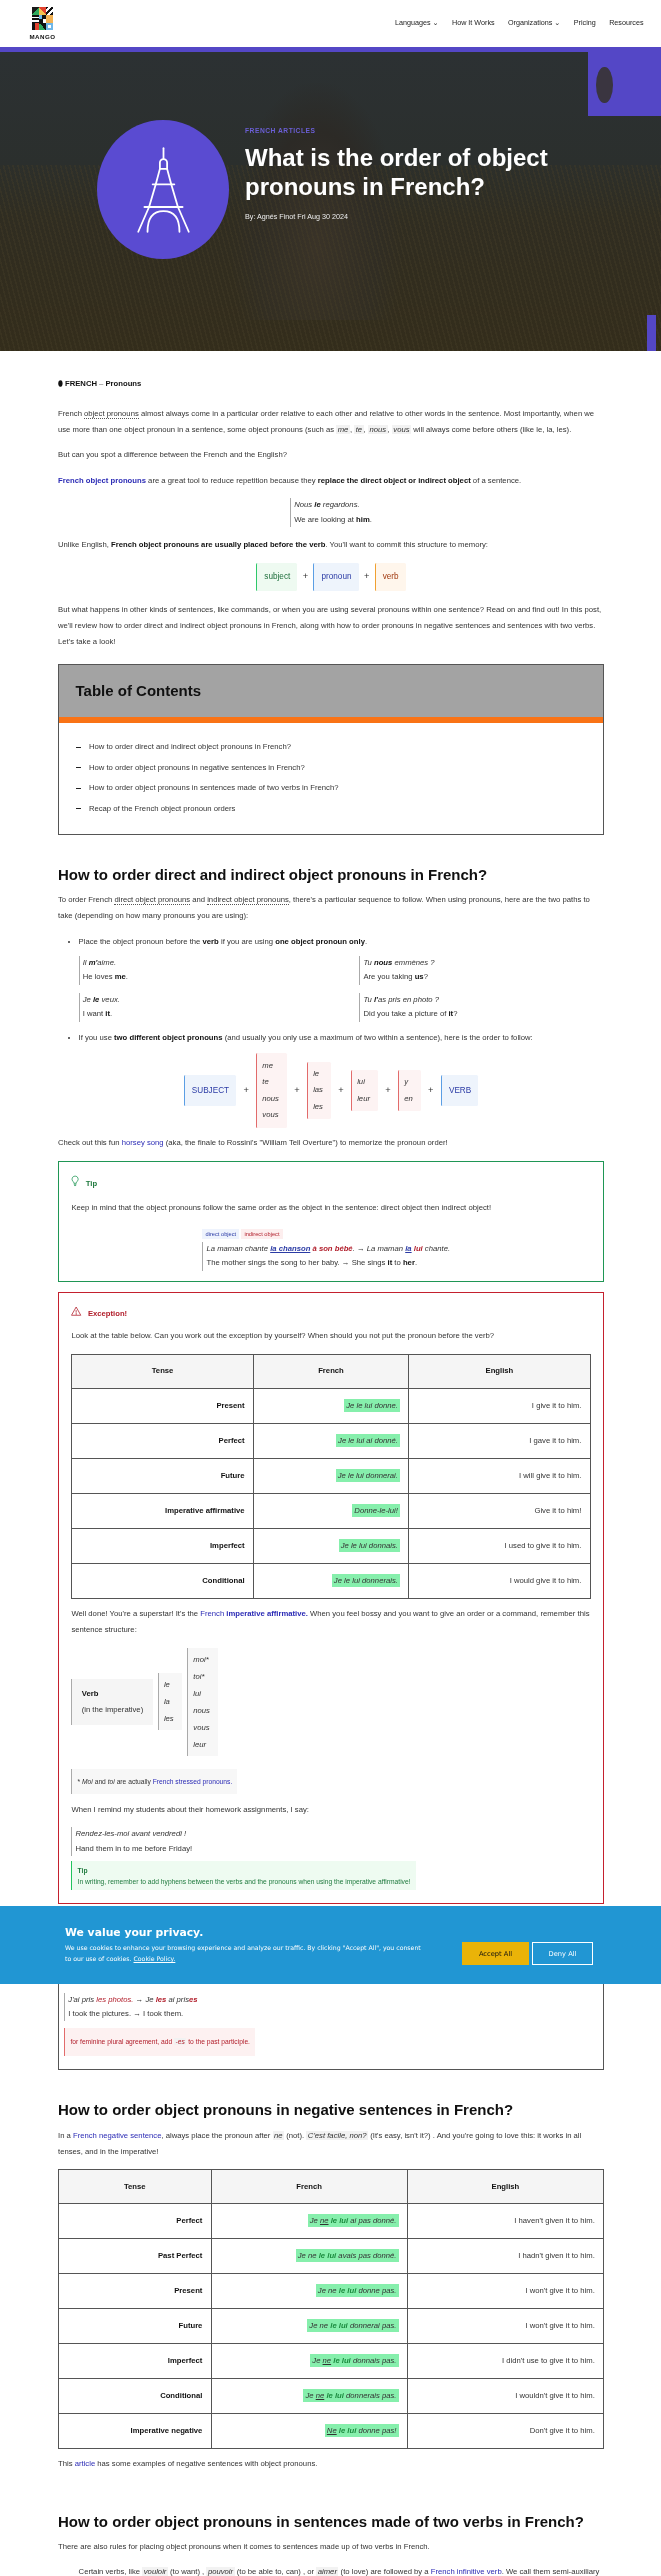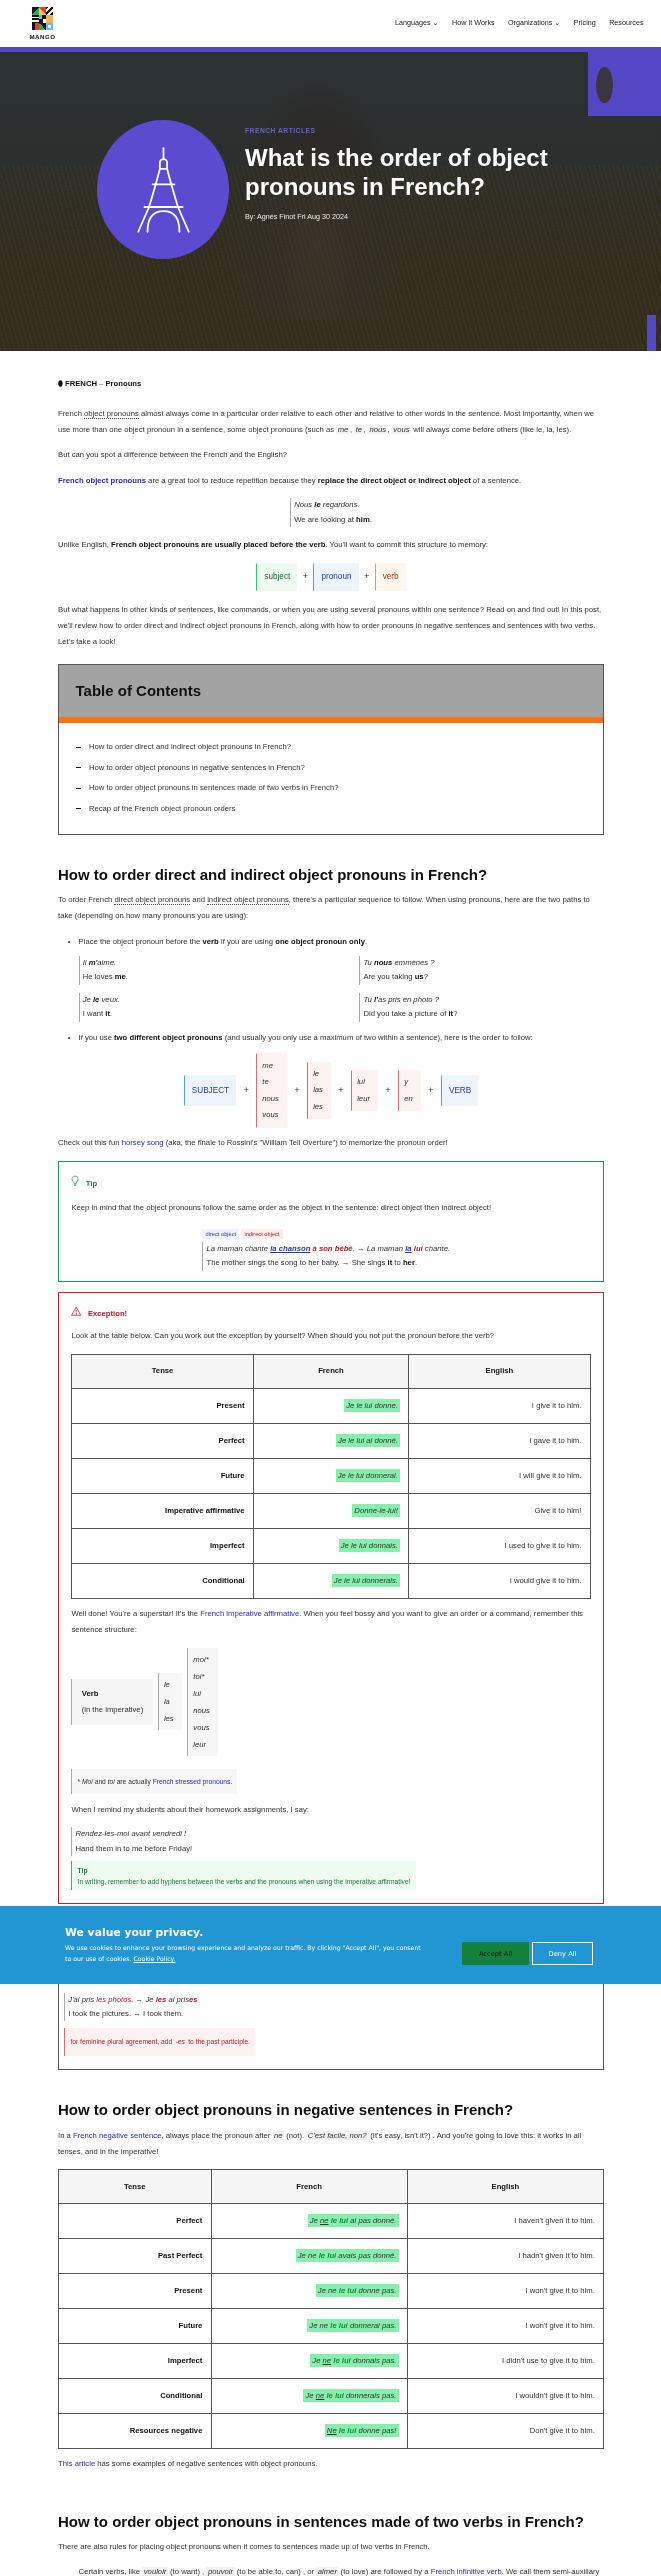--- a/index.html
+++ b/index.html
@@ -66,21 +66,21 @@
 .icol{background:#f7f7f7;border-left:1.5px solid #aaa;padding:3.1px 8.2px 3.1px 5.2px;font-style:italic;line-height:17px}
 .note{background:#f7f7f7;border-left:1.5px solid #aaa;padding:5.2px 5.2px;font-size:6.7px;margin:5.2px 0 8.2px;display:inline-block}
 .tipbox{background:#eefbf1;border-left:1.5px solid #22c35e;padding:3.1px 5.2px;font-size:6.7px;color:#1f7a3e;line-height:11.3px;margin:5.2px 0 0;display:inline-block}
 .boxed{border:1px solid #555;margin:7.2px 0 31px;padding:20.6px 5.2px 13.4px}
 .warnnote{background:#fdf1f1;border-left:1.5px solid #e26b6b;padding:7.2px 5.2px;color:#b11d2a;font-size:6.7px;display:inline-block;margin-top:6.2px}
 .cookie{position:absolute;left:0;top:1906px;width:662px;height:78px;background:#2196d3;color:#fff;padding:12.4px 65px}
 .cookie h3{font-family:"DejaVu Sans",sans-serif;font-size:10.8px;margin-top:7.2px}
 .cookie p{font-family:"DejaVu Sans",sans-serif;font-size:6.2px;line-height:11.3px;margin-top:3.1px;width:361px}
 .cookie p a{color:#fff;text-decoration:underline}
 .cbtn{position:absolute;top:36px;height:23px;font-family:"DejaVu Sans",sans-serif;font-size:6.7px;display:flex;align-items:center;justify-content:center;cursor:pointer}
-.accept{left:462px;width:67px;background:#15803d;color:#111}
+.accept{left:462px;width:67px;background:#eab308;color:#111}
 .deny{left:532px;width:61px;border:1px solid #fff;color:#fff}
 .indent{padding-left:20.6px}
 </style>
 </head>
 <body>
 
 <div class="header">
   <div class="logo">
     <div class="logo-mark">
       <span style="background:linear-gradient(135deg,#1a1a1a 50%,#2eaa5e 50%)"></span>
@@ -290,21 +290,21 @@
             <td><i>Je le lui donnais.</i></td>
             <td>I used to give it to him.</td>
           </tr>
         <tr>
             <td class="k">Conditional</td>
             <td><i>Je le lui donnerais.</i></td>
             <td>I would give it to him.</td>
           </tr>
       </tbody>
     </table>
-    <p><span>Well done! You're a superstar!    It's the </span><a href="#">French </a><a href="#" style="font-weight:normal">imperative affirmative.</a><span> When you feel bossy and you want to give an order or a command, remember this sentence structure:</span></p>
+    <p><span>Well done! You're a superstar!    It's the </span><a href="#">French </a><a href="#" style="font-weight:bold">imperative affirmative.</a><span> When you feel bossy and you want to give an order or a command, remember this sentence structure:</span></p>
     <div class="impchart">
       <div class="vbox"><b>Verb</b><div>(in the imperative)</div></div>
       <div class="icol">
           <div>le</div>
           <div>la</div>
           <div>les</div>
         </div>
       <div class="icol">
           <div>moi*</div>
           <div>toi*</div>
@@ -367,21 +367,21 @@
           <td class="k">Imperfect</td>
           <td><i><span>Je </span><span class="u">ne</span><span class="g"> le lui</span><span> donnais pas.</span></i></td>
           <td>I didn't use to give it to him.</td>
         </tr>
         <tr>
           <td class="k">Conditional</td>
           <td><i><span>Je </span><span class="u">ne</span><span class="g"> le lui</span><span> donnerais pas.</span></i></td>
           <td>I wouldn't give it to him.</td>
         </tr>
         <tr>
-          <td class="k">Resources negative</td>
+          <td class="k">Imperative negative</td>
           <td><i><span></span><span class="u">Ne</span><span class="g"> le lui</span><span> donne pas!</span></i></td>
           <td>Don't give it to him.</td>
         </tr>
       </tbody>
   </table>
   <p><span>This </span><a href="#">article</a><span> has some examples of negative sentences with object pronouns.</span></p>
   <div style="height:31px"></div>
 
   <h2>How to order object pronouns in sentences made of two verbs in French?</h2>
   <p>There are also rules for placing object pronouns when it comes to sentences made up of two verbs in French.</p>

